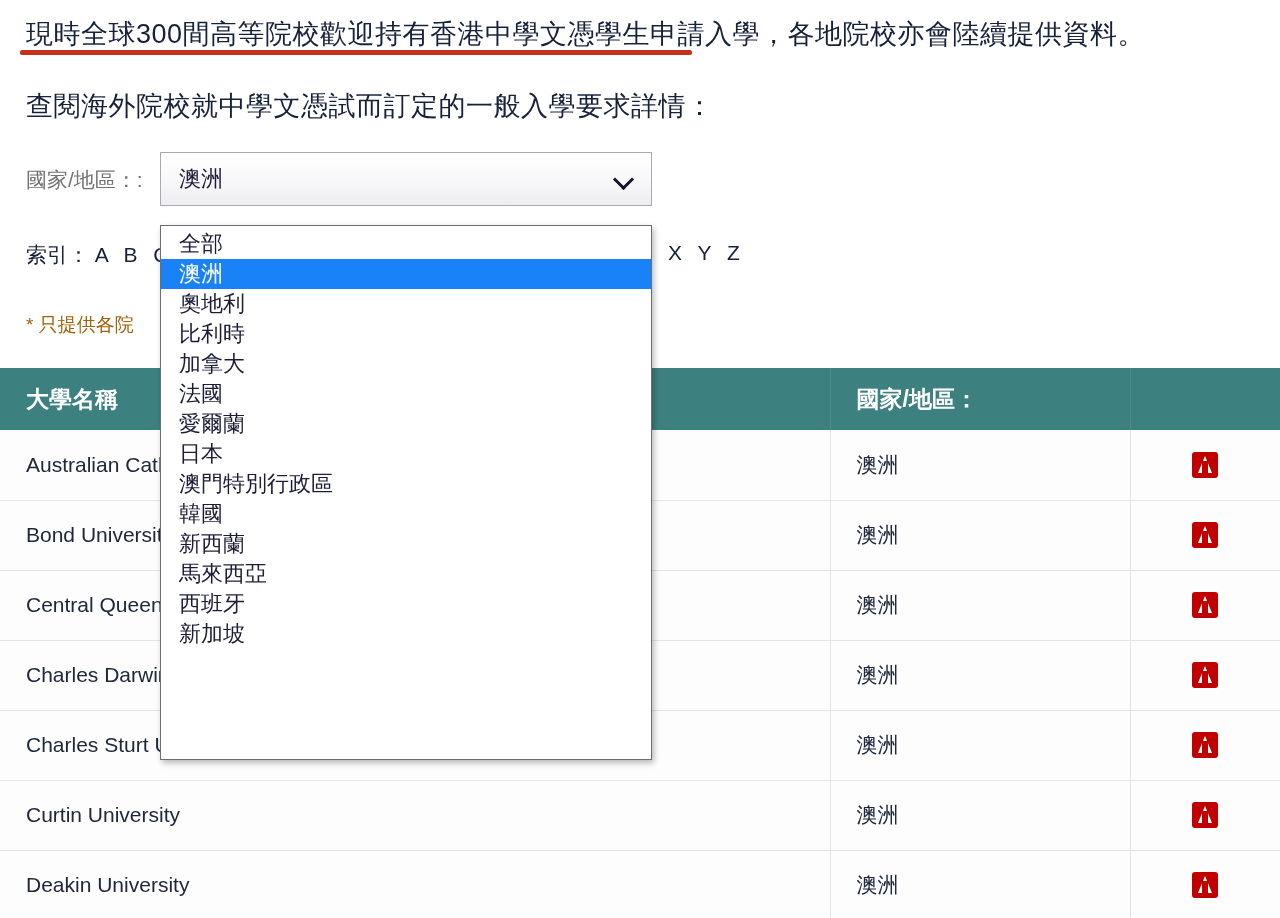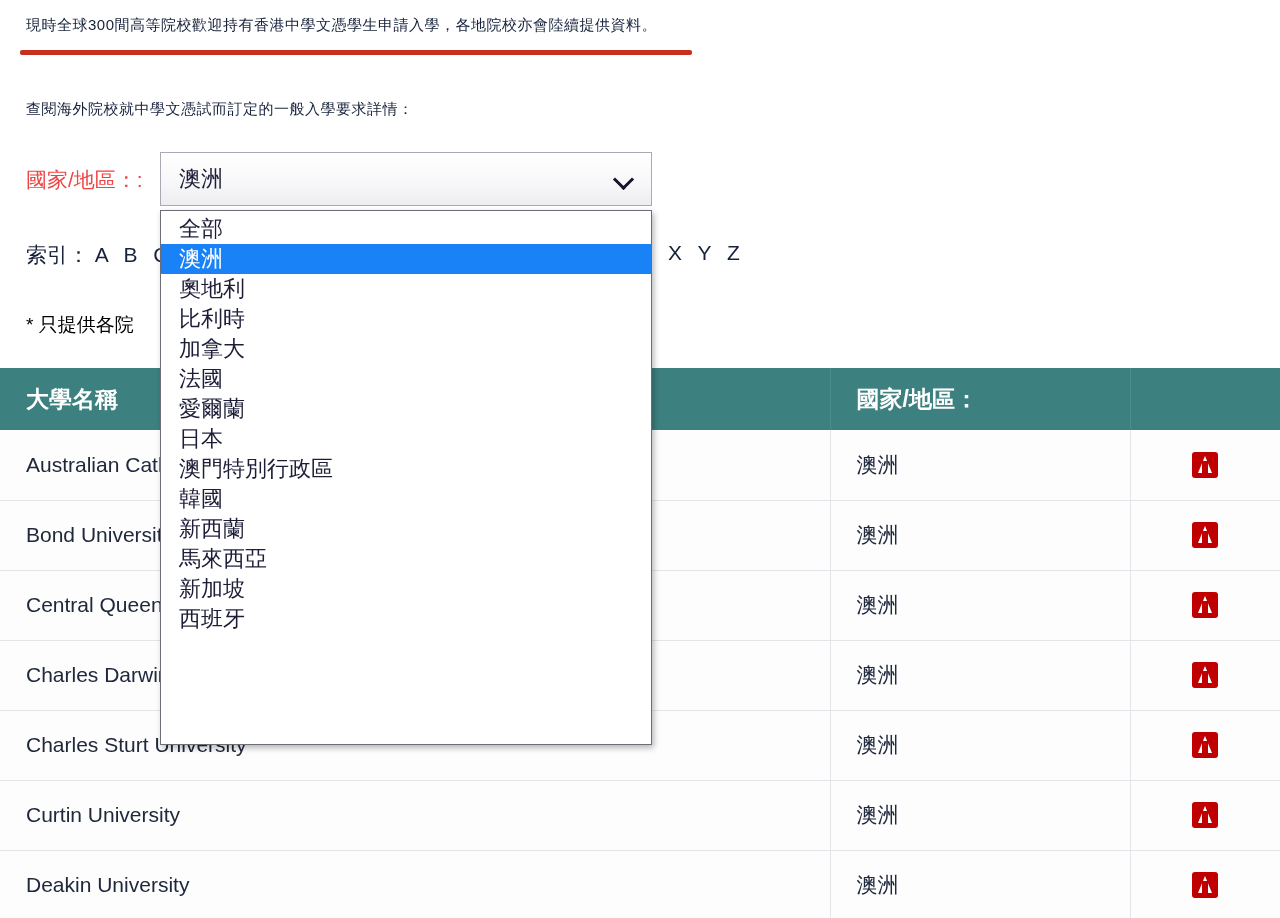--- a/index.html
+++ b/index.html
@@ -20,45 +20,45 @@
   
   .intro-block {
     position: absolute;
     left: 0;
     top: 0;
     width: 1280px;
   }
   .intro-line {
     position: absolute;
     left: 26px;
-    font-size: 15px;
+    font-size: 27px;
     letter-spacing: 0.5px;
     white-space: nowrap;
     color: #16213a;
   }
   .line-1 { top: 16px; }
   .red-underline {
     position: absolute;
     left: 20px;
     top: 50px;
     width: 672px;
     height: 5px;
     background: #c6301c;
     border-radius: 2px;
   }
-  .line-2 { top: 100px; }
+  .line-2 { top: 88px; }
 
   
   .field-row {
     position: absolute;
     left: 26px;
     top: 166px;
     font-size: 21px;
     white-space: nowrap;
-    color: #ef4444;
+    color: #737373;
   }
 
   
   .index-row {
     position: absolute;
     left: 26px;
     top: 241px;
     font-size: 21px;
     white-space: nowrap;
     color: #16213a;
@@ -67,21 +67,21 @@
     letter-spacing: 5px;
   }
 
   
   .footnote {
     position: absolute;
     left: 26px;
     top: 312px;
     font-size: 19px;
     white-space: nowrap;
-    color: #000000;
+    color: #a16207;
   }
 
   
   .result-table {
     position: absolute;
     left: 0;
     top: 368px;
     width: 1280px;
     border-collapse: collapse;
     table-layout: fixed;
@@ -191,21 +191,21 @@
     top: 2px;
     width: 12px;
     height: 12px;
     border-right: 3px solid #141428;
     border-bottom: 3px solid #141428;
     transform: rotate(45deg);
   }
 
   
   .select-list {
-    margin-top: 4px;
+    margin-top: 19px;
     background: #ffffff;
     border: 1px solid #6d6d78;
     box-shadow: 2px 3px 6px rgba(0,0,0,0.28);
     padding: 3px 0 5px 0;
     box-sizing: border-box;
     height: 535px;
     overflow: hidden;
   }
   .select-option {
     font-size: 22px;
@@ -304,16 +304,16 @@
       <div class="select-option">奧地利</div>
       <div class="select-option">比利時</div>
       <div class="select-option">加拿大</div>
       <div class="select-option">法國</div>
       <div class="select-option">愛爾蘭</div>
       <div class="select-option">日本</div>
       <div class="select-option">澳門特別行政區</div>
       <div class="select-option">韓國</div>
       <div class="select-option">新西蘭</div>
       <div class="select-option">馬來西亞</div>
+      <div class="select-option">西班牙</div>
       <div class="select-option">新加坡</div>
-      <div class="select-option">西班牙</div>
     </div>
 </div>
 
 </body></html>

